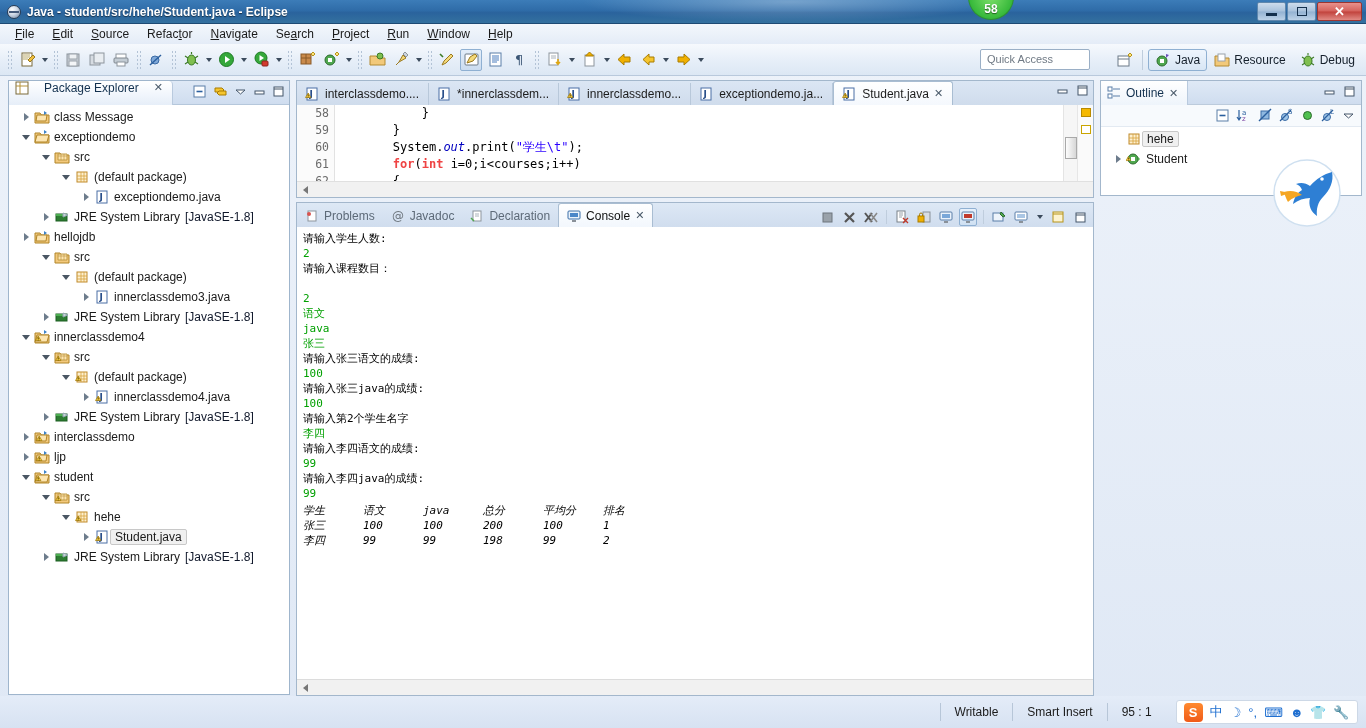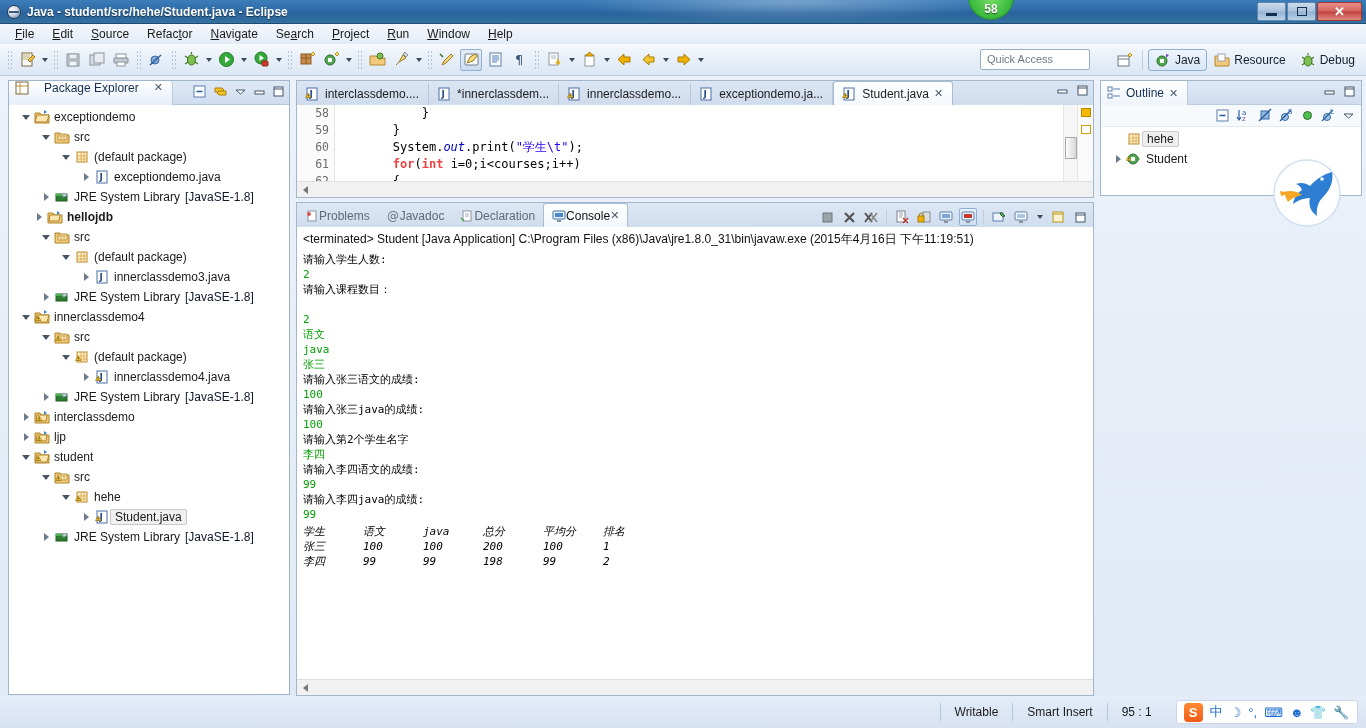--- a/index.html
+++ b/index.html
@@ -147,21 +147,21 @@
   .vthumb{ position:absolute; left:1px; top:32px; width:12px; height:22px;
            background:linear-gradient(90deg,#fdfdfd,#d7d7d7); border:1px solid #a9a9a9;}
   .overview{ position:absolute; right:0; top:0; width:16px; bottom:16px; background:#fafafa; border-left:1px solid #e6e6e6;}
   .ovmark{ position:absolute; left:3px; width:10px; height:9px; }
   .hscroll{ position:absolute; left:0; right:0; bottom:0; height:16px; background:#f1f1f1; border-top:1px solid #e0e0e0;}
 
   
   #console{ left:296px; top:202px; width:798px; height:494px; background:#fff; border:1px solid #a3b7cc;}
   .ctabs{ height:24px; display:flex; align-items:flex-end; position:relative;
           background: linear-gradient(180deg,#dde8f5 0%,#d0ddee 100%);}
-  .ctab{ height:22px; display:flex; align-items:center; padding:0 8px;
+  .ctab{ height:22px; display:flex; align-items:center; gap:5px; padding:0 8px;
          font-size:12px; color:#5d6a78; white-space:nowrap;}
   .ctab.active{ background:linear-gradient(180deg,#ffffff,#f2f7fd); height:24px; color:#101010;
                 border:1px solid #a9bdd2; border-bottom:none; border-radius:3px 3px 0 0;}
   .cicons{ position:absolute; right:4px; top:3px; display:flex; align-items:center; gap:4px;}
   .cbtn{ width:18px;height:18px;display:flex;align-items:center;justify-content:center;border:1px solid transparent;border-radius:2px;}
   .cbtn.sel{ border-color:#8fb0d2; background:linear-gradient(180deg,#e7f0fb,#cfe0f2);}
   .cbody{ position:absolute; left:0; top:24px; right:0; bottom:16px; background:#fff; overflow:hidden;
           padding:4px 6px; }
   .cterm{ font-size:12px; color:#101010; margin-bottom:4px; white-space:nowrap;}
   .cline{ font-family:"DejaVu Sans Mono",monospace; font-size:11px; line-height:15px; white-space:pre;}
@@ -465,20 +465,33 @@
           </svg>
         <svg width="13" height="13" viewBox="0 0 13 13">
             <rect x="2" y="2" width="9" height="9" fill="#fff" stroke="#45566b"></rect>
             <path d="M2 4h9" stroke="#45566b"></path>
           </svg>
       </div>
     </div>
     <div class="treebody" id="pkgtree">
         <div class="trow" style="padding-left: 10px;">
           <span class="tw">
+            <i class="r"></i>
+          </span>
+          <span class="ticon">
+            <svg width="16" height="16" viewBox="0 0 16 16">
+              <path d="M1 4h5l1.5 2H15v8H1z" fill="#f3c97c" stroke="#b08528"></path>
+              <path d="M3 6h10l-1 6H2z" fill="#fde5b0" stroke="#b08528"></path>
+              <path d="M10 2l3 2-3 2z" fill="#3c82c8"></path>
+            </svg>
+          </span>
+          <span>class Message</span>
+        </div>
+        <div class="trow" style="padding-left: 10px;">
+          <span class="tw">
             <i class="d"></i>
           </span>
           <span class="ticon">
             <svg width="16" height="16" viewBox="0 0 16 16">
               <path d="M1 4h5l1.5 2H15v8H1z" fill="#f3c97c" stroke="#b08528"></path>
               <path d="M3 6h12l-2 7H1z" fill="#fde5b0" stroke="#b08528"></path>
               <path d="M10 1l3 2-3 2z" fill="#3c82c8"></path>
             </svg>
           </span>
           <span>exceptiondemo</span>
@@ -527,21 +540,21 @@
           <span class="ticon">
             <svg width="16" height="16" viewBox="0 0 16 16">
               <rect x="2" y="5" width="11" height="7" fill="#2e7d32" stroke="#1b5e20"></rect>
               <rect x="2" y="5" width="11" height="2" fill="#4caf50"></rect>
               <path d="M9 4l5 2-5 2z" fill="#cfd8dc" stroke="#90a4ae"></path>
             </svg>
           </span>
           <span>JRE System Library</span>
           <span class="grey" style="margin-left: 5px;">[JavaSE-1.8]</span>
         </div>
-        <div class="trow" style="padding-left: 23px; font-weight: bold;">
+        <div class="trow" style="padding-left: 10px;">
           <span class="tw">
             <i class="r"></i>
           </span>
           <span class="ticon">
             <svg width="16" height="16" viewBox="0 0 16 16">
               <path d="M1 4h5l1.5 2H15v8H1z" fill="#f3c97c" stroke="#b08528"></path>
               <path d="M3 6h10l-1 6H2z" fill="#fde5b0" stroke="#b08528"></path>
               <path d="M10 2l3 2-3 2z" fill="#3c82c8"></path>
             </svg>
           </span>
@@ -1013,21 +1026,20 @@
           </div>
         <div class="cbtn">
             <svg width="13" height="13" viewBox="0 0 13 13">
               <rect x="2" y="2" width="9" height="9" fill="#fff" stroke="#45566b"></rect>
               <path d="M2 4h9" stroke="#45566b"></path>
             </svg>
           </div>
       </div>
     </div>
     <div class="cbody">
-      <div class="cterm">&lt;terminated&gt; Student [Java Application] C:\Program Files (x86)\Java\jre1.8.0_31\bin\javaw.exe (2015年4月16日 下午11:19:51)</div>
       <div id="clines">
           <div class="cline cout">请输入学生人数:</div>
           <div class="cline cin">2</div>
           <div class="cline cout">请输入课程数目：</div>
           <div class="cline cout">&nbsp;</div>
           <div class="cline cin">2</div>
           <div class="cline cin">语文</div>
           <div class="cline cin">java</div>
           <div class="cline cin">张三</div>
           <div class="cline cout">请输入张三语文的成绩:</div>

